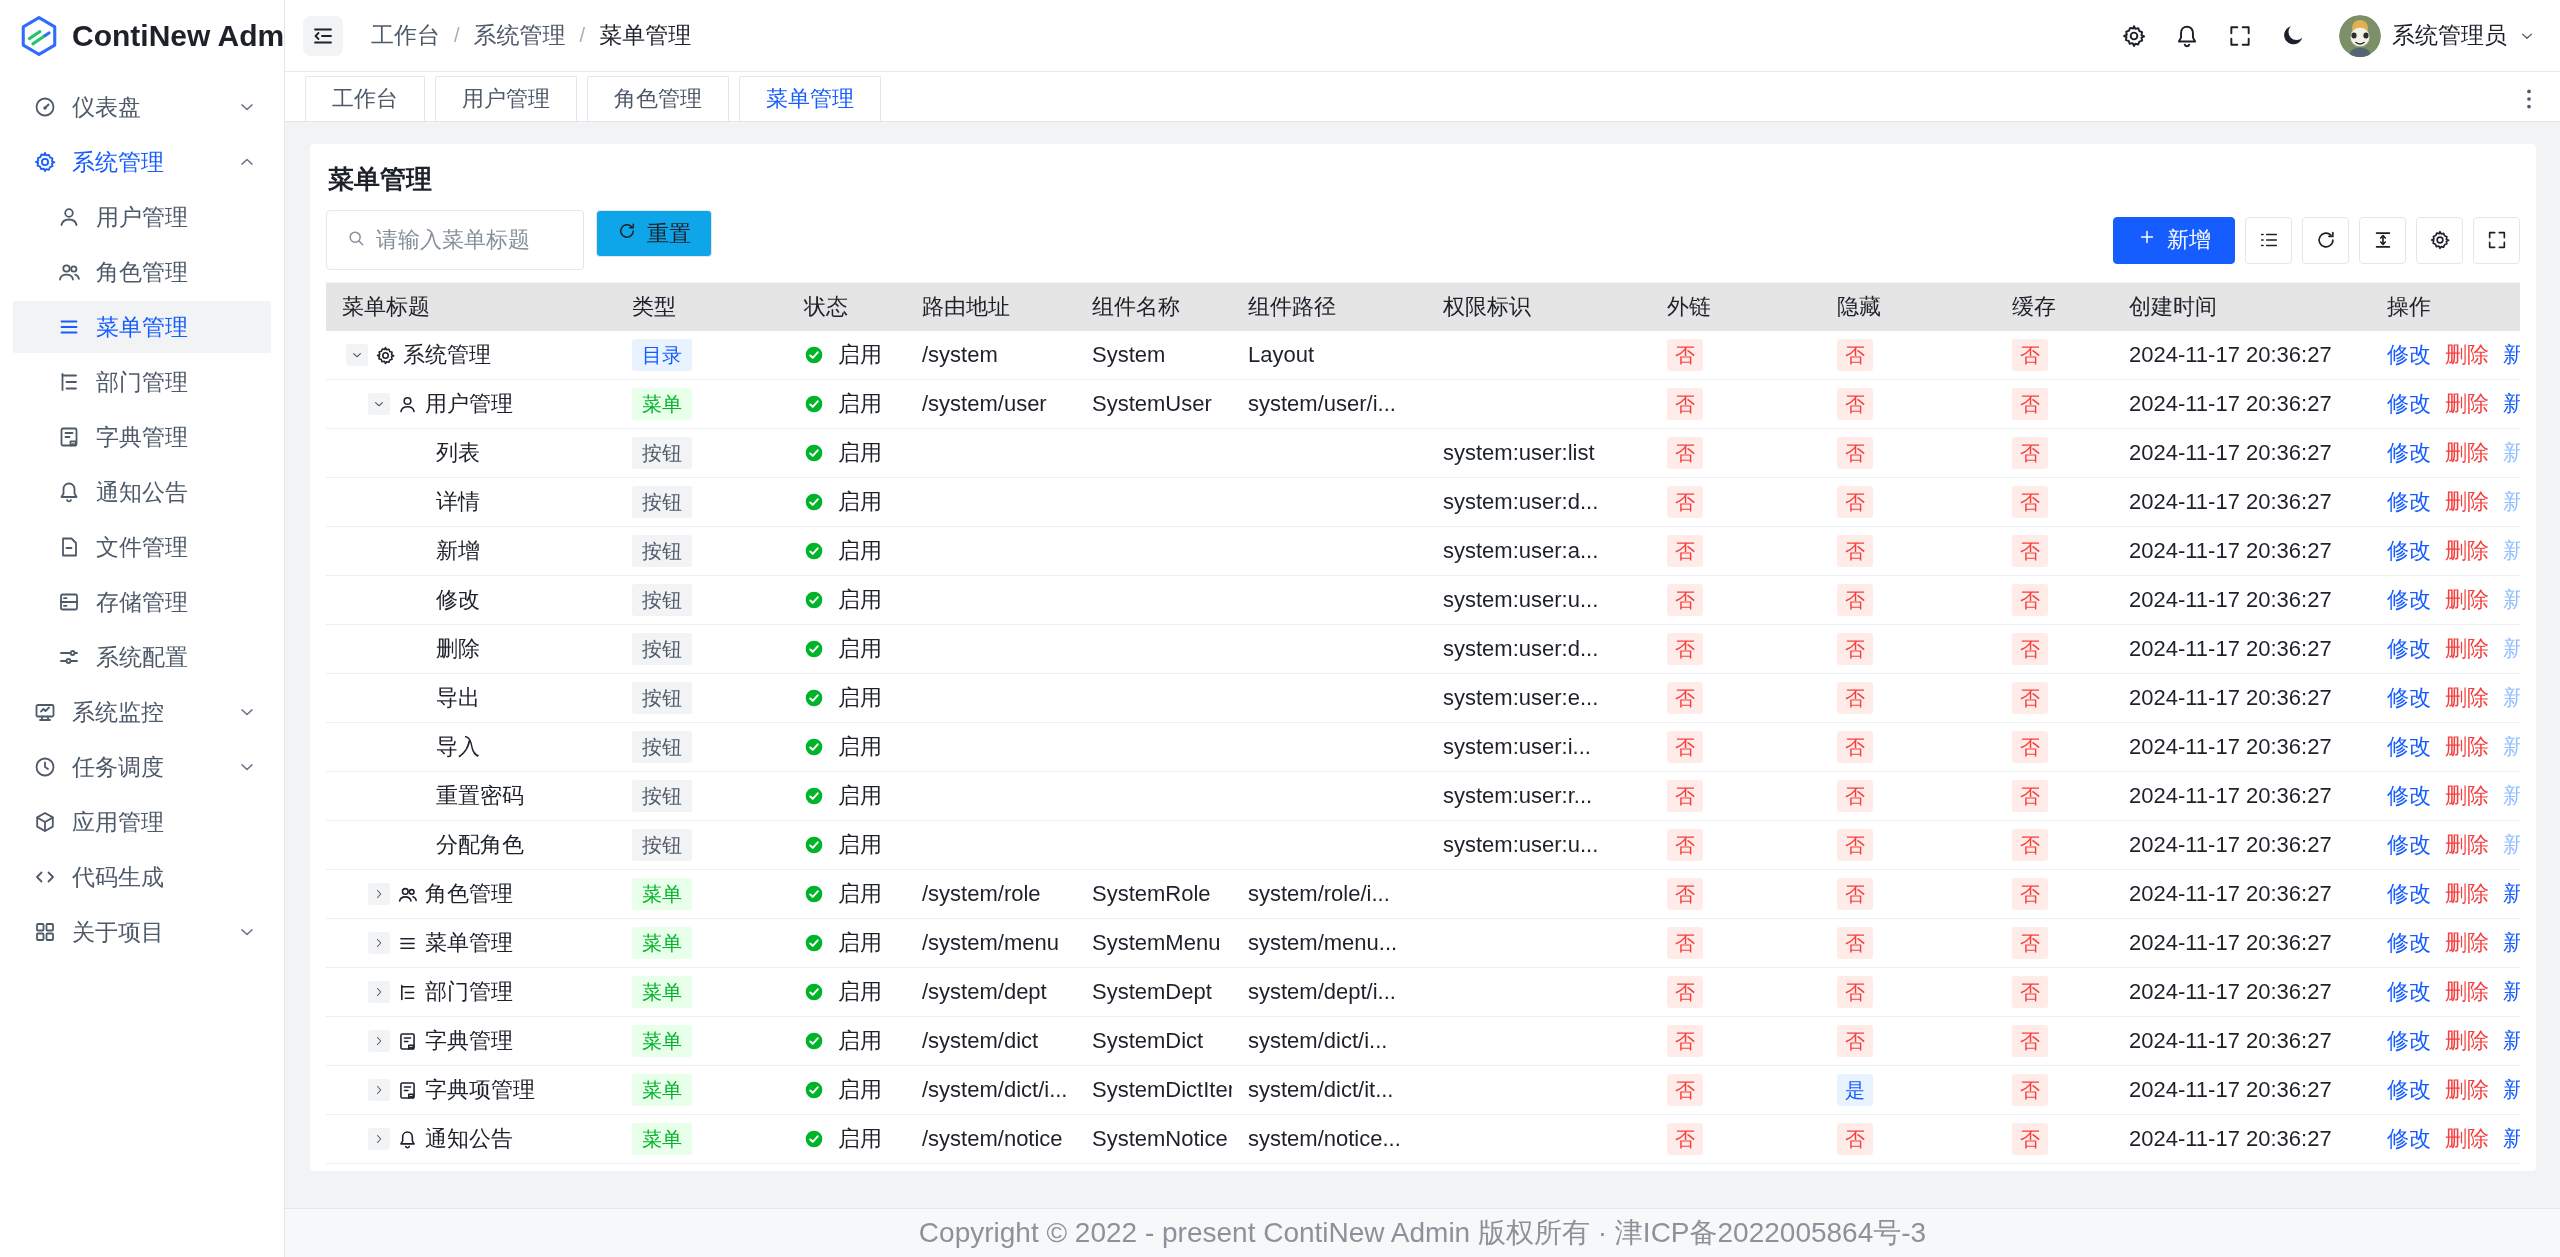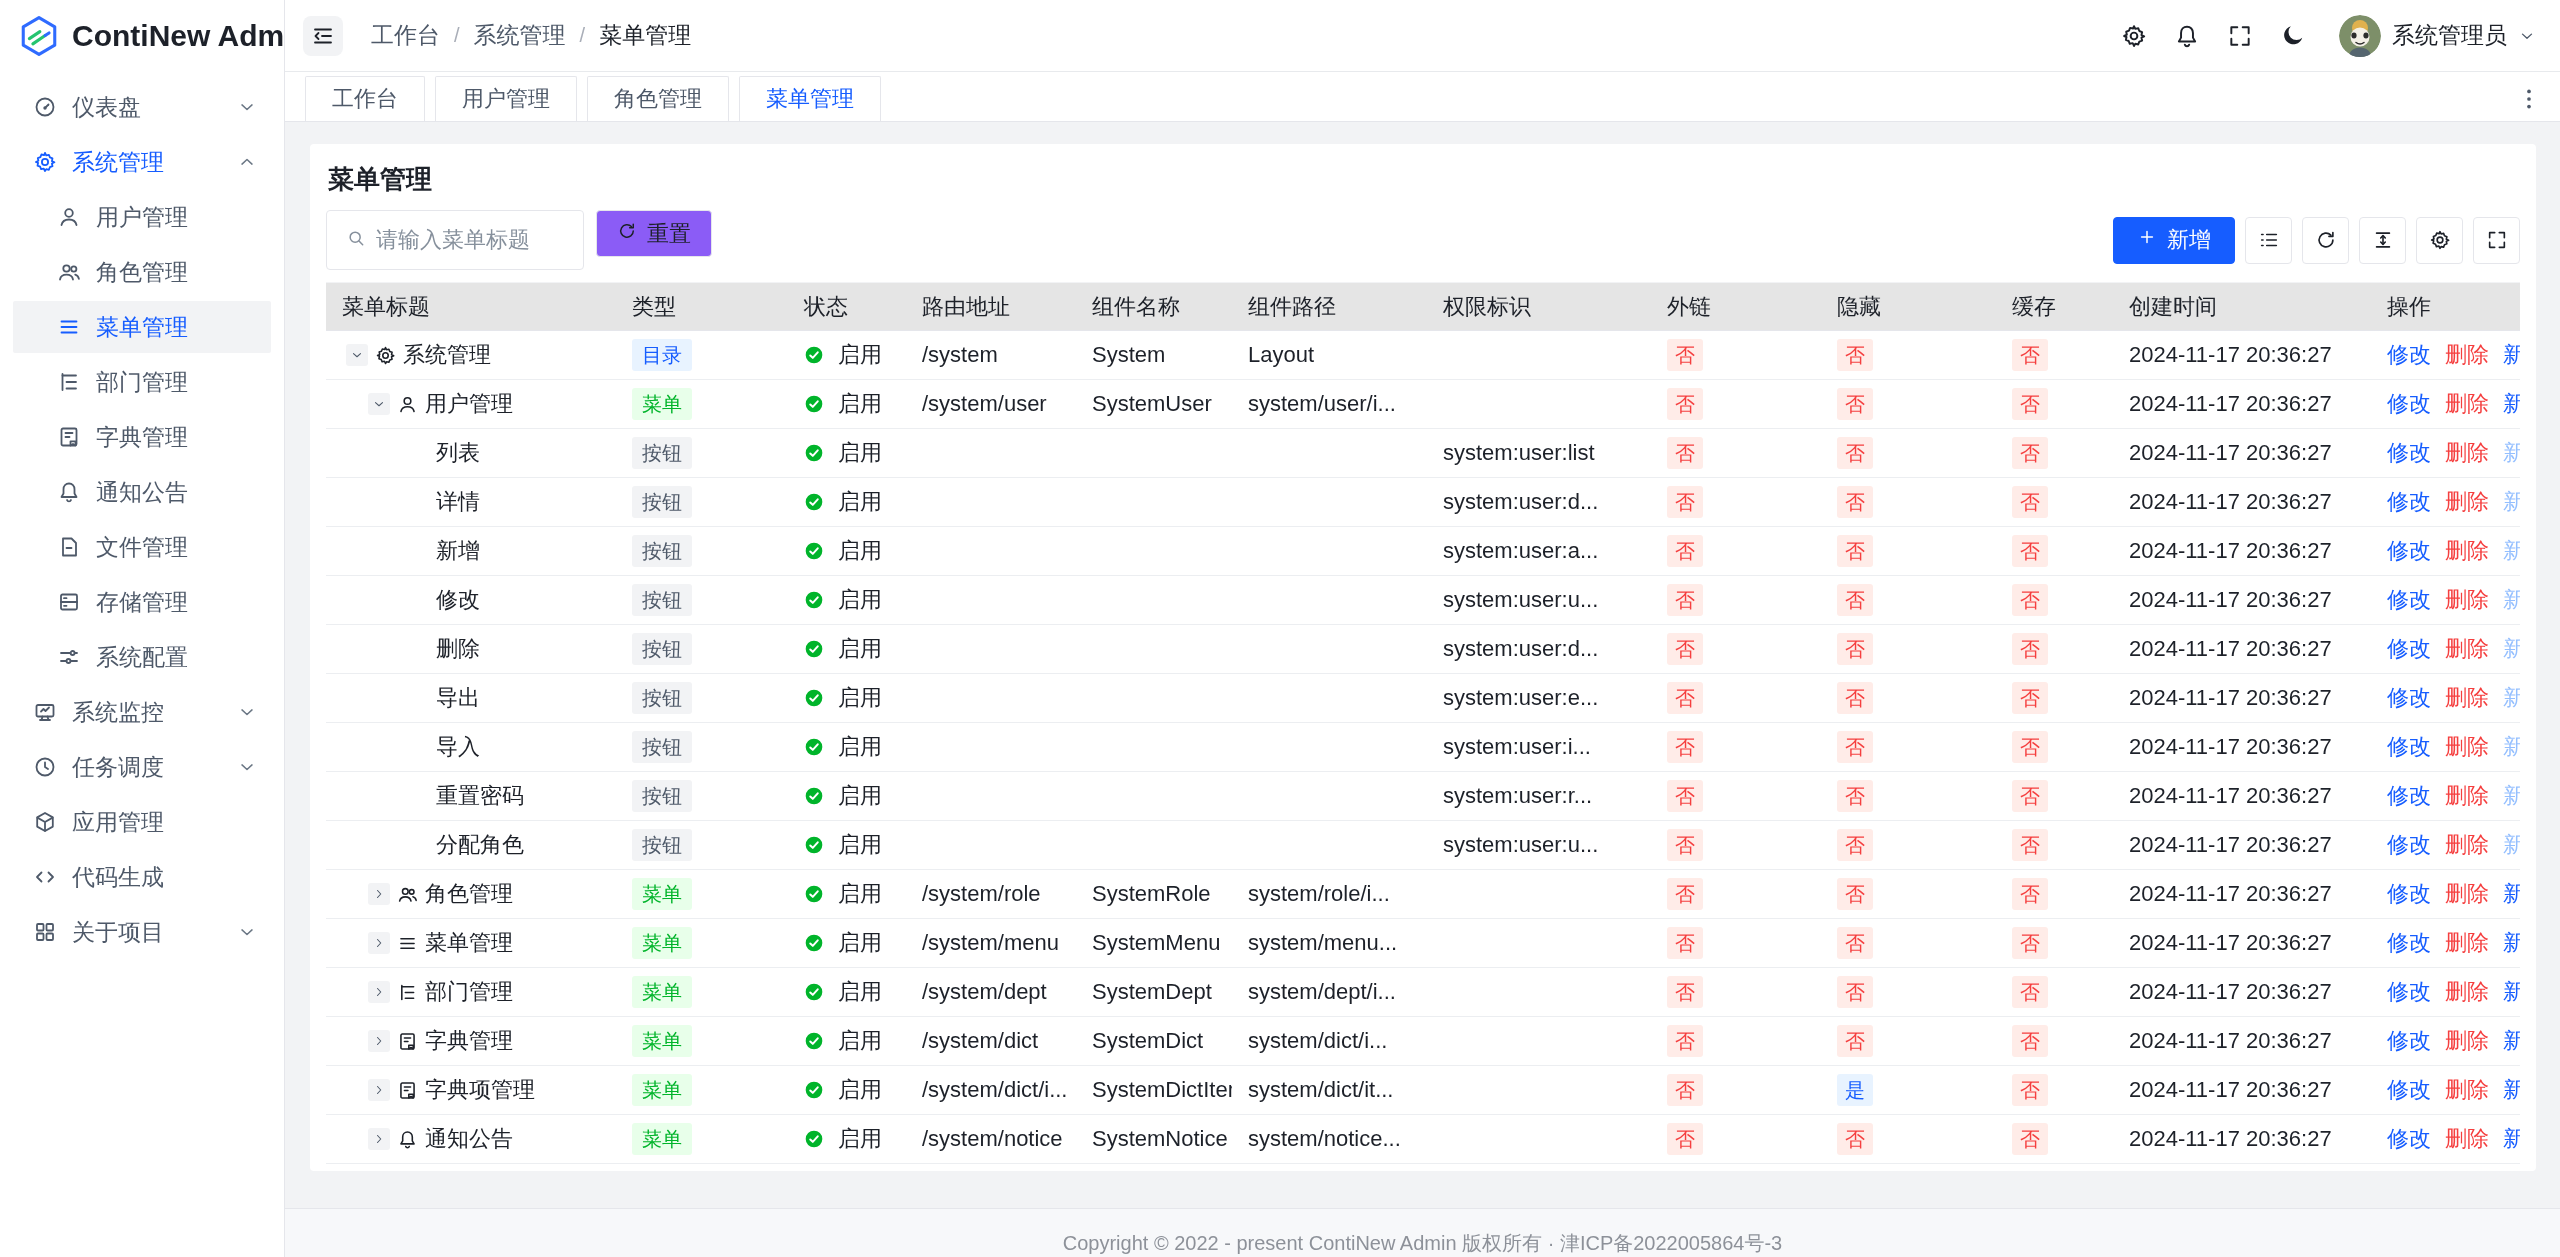--- a/index.html
+++ b/index.html
@@ -43,21 +43,21 @@
 .content{flex:1;padding:22px 24px 37px 25px;min-height:0}
 .card{background:#fff;border-radius:4px;height:100%;padding:16px 16px 0;overflow:hidden;display:flex;flex-direction:column}
 .card h2{font-size:26px;font-weight:600;color:#1d2129;margin:4px 0 16px;padding-left:2px;height:30px;line-height:30px}
 .toolbar{display:flex;justify-content:space-between;align-items:center;margin-bottom:12px}
 .toolbar-left{display:flex;gap:12px}
 .toolbar-right{display:flex;gap:10px;align-items:center}
 .search-box{display:flex;align-items:center;width:258px;height:60px;border:1px solid #e5e6eb;border-radius:4px;padding:0 19px;gap:10px;color:#86909c;background:#fff}
 .search-box .ic{width:20px;height:20px;flex-shrink:0}
 .search-box input{border:none;outline:none;font-size:22px;width:100%;color:#1d2129;font-family:inherit;background:transparent}
 .search-box input::placeholder{color:#86909c}
-.btn{height:47px;display:inline-flex;align-items:center;gap:10px;padding:0 20px;background:#8b5cf6;border:1px solid #e5e6eb;border-radius:4px;font-size:22px;color:#1d2129;cursor:pointer;font-family:inherit;white-space:nowrap}
+.btn{height:47px;display:inline-flex;align-items:center;gap:10px;padding:0 20px;background:#0ea5e9;border:1px solid #e5e6eb;border-radius:4px;font-size:22px;color:#1d2129;cursor:pointer;font-family:inherit;white-space:nowrap}
 .btn .ic{width:20px;height:20px}
 .btn-primary{background:#165dff;border-color:#165dff;color:#fff;padding:0 23px}
 .icon-btn{width:47px;height:47px;display:inline-flex;align-items:center;justify-content:center;background:#fff;border:1px solid #e5e6eb;border-radius:4px;color:#1d2129;cursor:pointer}
 .icon-btn .ic{width:22px;height:22px}
 
 .table-wrap{flex:1;overflow:hidden}
 table{width:100%;border-collapse:collapse;table-layout:fixed;font-size:22px}
 thead th{background:#e5e5e5;height:48px;text-align:left;padding:0 16px;font-weight:500;color:#1d2129;border-bottom:1px solid #e5e6eb;border-top:1px solid #f2f3f5;white-space:nowrap}
 tbody td{height:49px;padding:0 16px;border-bottom:1px solid #eceef1;color:#1d2129;white-space:nowrap;overflow:hidden}
 .cell-title{display:flex;align-items:center;gap:7px}
@@ -73,21 +73,21 @@
 .badge-yes{background:#e8f3ff;color:#165dff;padding:3px 8px}
 .status{display:inline-flex;align-items:center;gap:14px}
 .status svg{width:20px;height:20px;flex-shrink:0}
 .ops{display:flex;gap:14px}
 .op{cursor:pointer}
 .op-edit{color:#165dff}
 .op-del{color:#f53f3f}
 .op-add{color:#165dff}
 .op-add.disabled{color:#94bfff;cursor:not-allowed}
 
-footer{height:49px;background:#f7f8fa;border-top:1px solid #e5e6eb;display:flex;align-items:flex-end;justify-content:center;font-size:20px;color:#8d9199;flex-shrink:0}
+footer{height:49px;background:#f7f8fa;border-top:1px solid #e5e6eb;display:flex;align-items:center;justify-content:center;font-size:28px;color:#8d9199;flex-shrink:0}
 </style>
 </head>
 <body>
 
 <div class="app">
   <aside class="sidebar">
     <div class="logo">
       <svg viewBox="0 0 48 48">
         <path d="M24 3l18 10.5v21L24 45 6 34.5v-21z" fill="none" stroke="#2f6bff" stroke-width="3.5" stroke-linejoin="round"></path>
         <path d="M13 27l12-8" stroke="#25c46f" stroke-width="3.5" stroke-linecap="round" fill="none"></path>

